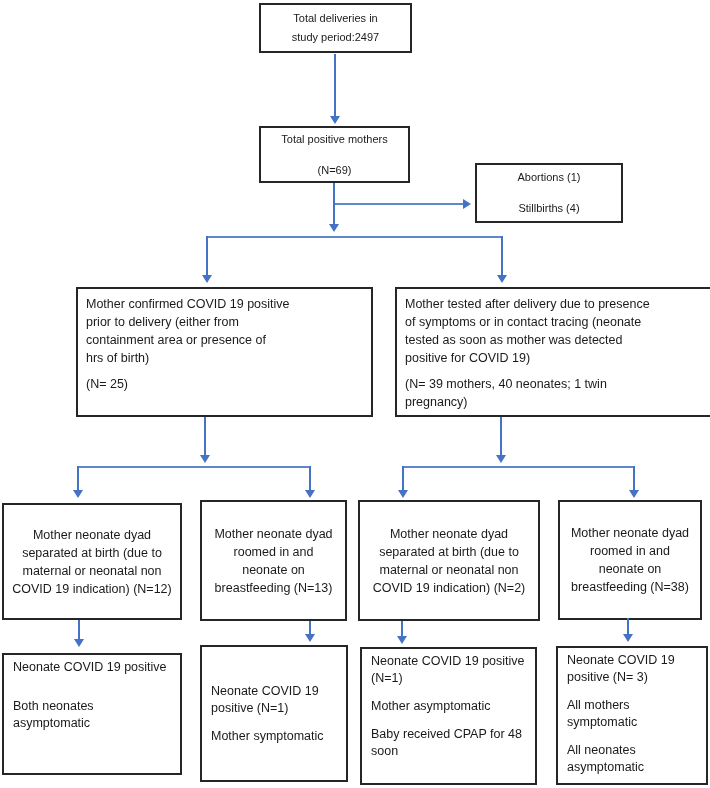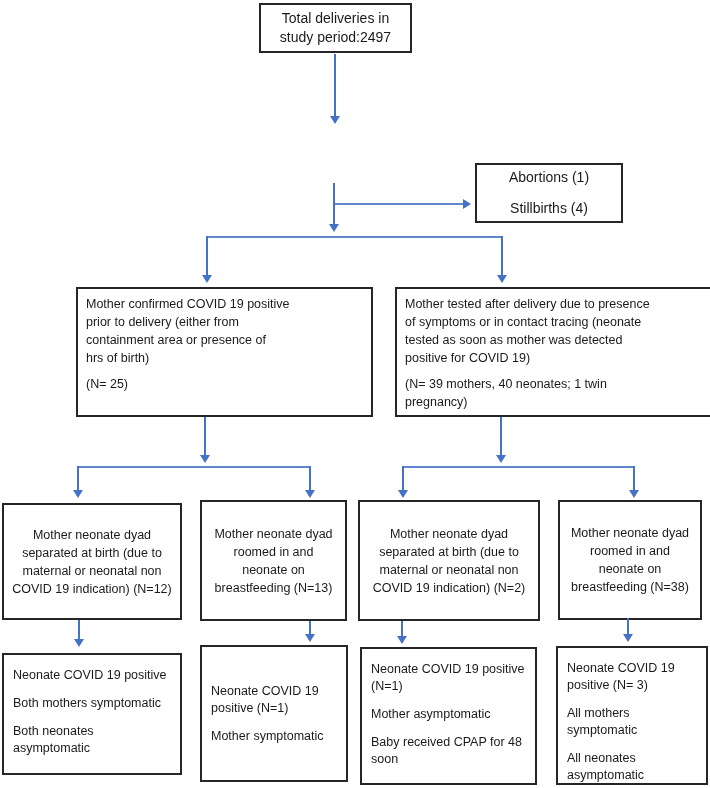--- a/index.html
+++ b/index.html
@@ -23,33 +23,33 @@
     font-size: 12.5px;
     white-space: nowrap;
   }
   .ln.blank { height: 8px; line-height: 8px; }
   
   .topbox {
     display: flex; flex-direction: column;
     justify-content: center; align-items: center;
     text-align: center;
   }
-  .topbox .ln { font-size: 14px; line-height: 19px; }
+  .topbox .ln { font-size: 11px; line-height: 19px; }
   .spread .ln + .ln { margin-top: 12px; }
   
   .parabox { padding: 6px 8px; }
   
   .cbox {
     display: flex; flex-direction: column;
     justify-content: center; align-items: center;
     text-align: center;
     padding: 6px;
   }
   
-  .outcome { padding: 12px 9px; }
+  .outcome { padding: 4px 9px; }
   .outcome .ln { line-height: 17px; }
   .outcome .ln.blank { height: 11px; line-height: 11px; }
   .outcome.vcenter {
     display: flex; flex-direction: column;
     justify-content: center; align-items: flex-start;
   }
   
   .vline { position: absolute; width: 2px; background: #4472C4; }
   .hline { position: absolute; height: 1.5px; background: #4472C4; opacity: 0.85; }
   .ah-down {
@@ -71,20 +71,24 @@
 <div id="canvas">
 
   <div class="box topbox" style="left:259px; top:3px; width:153px; height:50px;">
       <div class="ln">Total deliveries in</div>
       <div class="ln">study period:2497</div>
     </div>
 
   <div class="vline" style="left:334px; top:54px; height:62px;"></div>
   <div class="ah-down" style="left:330px; top:116px;"></div>
 
+  <div class="box topbox spread" style="left:259px; top:126px; width:151px; height:57px;">
+      <div class="ln">Total positive mothers</div>
+      <div class="ln">(N=69)</div>
+    </div>
 
   <div class="box topbox spread" style="left:475px; top:163px; width:148px; height:60px;">
       <div class="ln">Abortions (1)</div>
       <div class="ln">Stillbirths (4)</div>
     </div>
 
   <div class="vline" style="left:333px; top:183px; height:41px;"></div>
   <div class="ah-down" style="left:329px; top:224px;"></div>
   <div class="hline" style="left:334px; top:203px; width:129px;"></div>
   <div class="ah-right" style="left:463px; top:199px;"></div>
@@ -163,21 +167,20 @@
   <div class="vline" style="left:309px; top:621px; height:13px;"></div>
   <div class="ah-down" style="left:305px; top:634px;"></div>
   <div class="vline" style="left:401px; top:621px; height:15px;"></div>
   <div class="ah-down" style="left:397px; top:636px;"></div>
   <div class="vline" style="left:627px; top:618px; height:16px;"></div>
   <div class="ah-down" style="left:623px; top:634px;"></div>
 
   <div class="box outcome" style="left:2px; top:653px; width:180px; height:122px;">
       <div class="ln">Neonate COVID 19 positive</div>
       <div class="ln blank"></div>
-      <div class="ln">Both mothers symptomatic</div>
       <div class="ln blank"></div>
       <div class="ln">Both neonates</div>
       <div class="ln">asymptomatic</div>
     </div>
 
   <div class="box outcome vcenter" style="left:200px; top:645px; width:148px; height:137px;">
       <div class="ln">Neonate COVID 19</div>
       <div class="ln">positive (N=1)</div>
       <div class="ln blank"></div>
       <div class="ln">Mother symptomatic</div>

